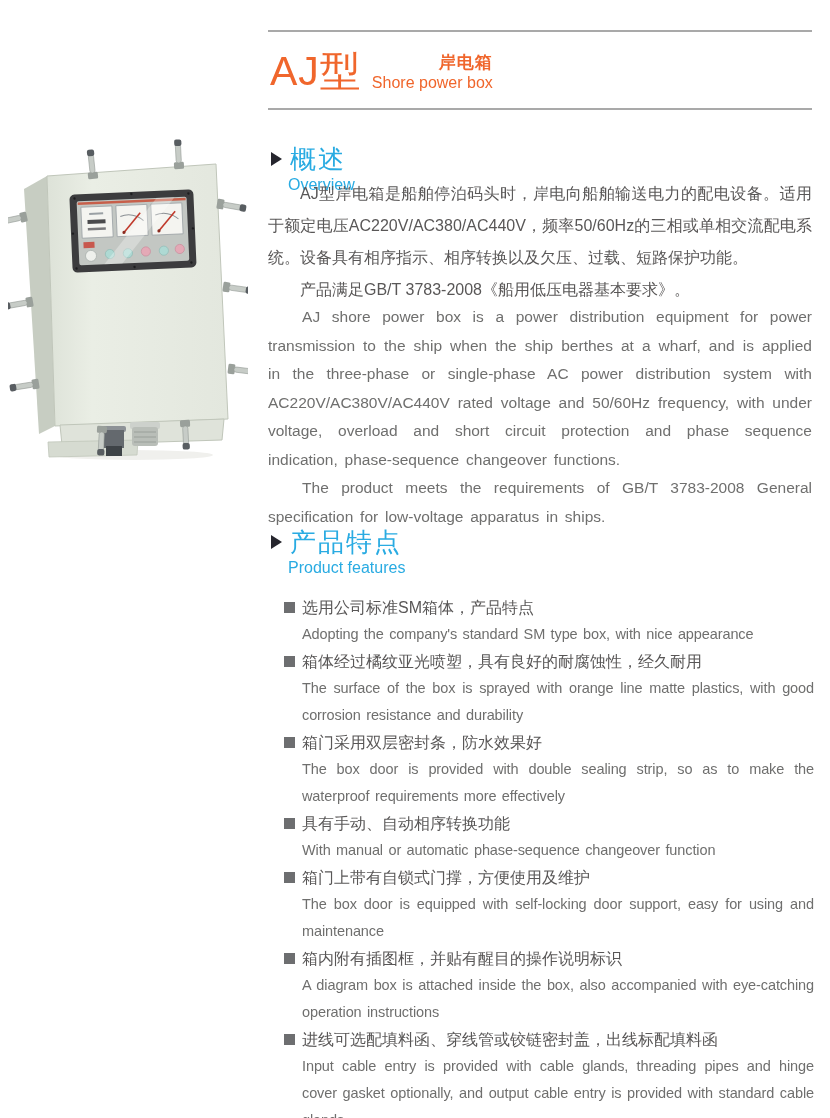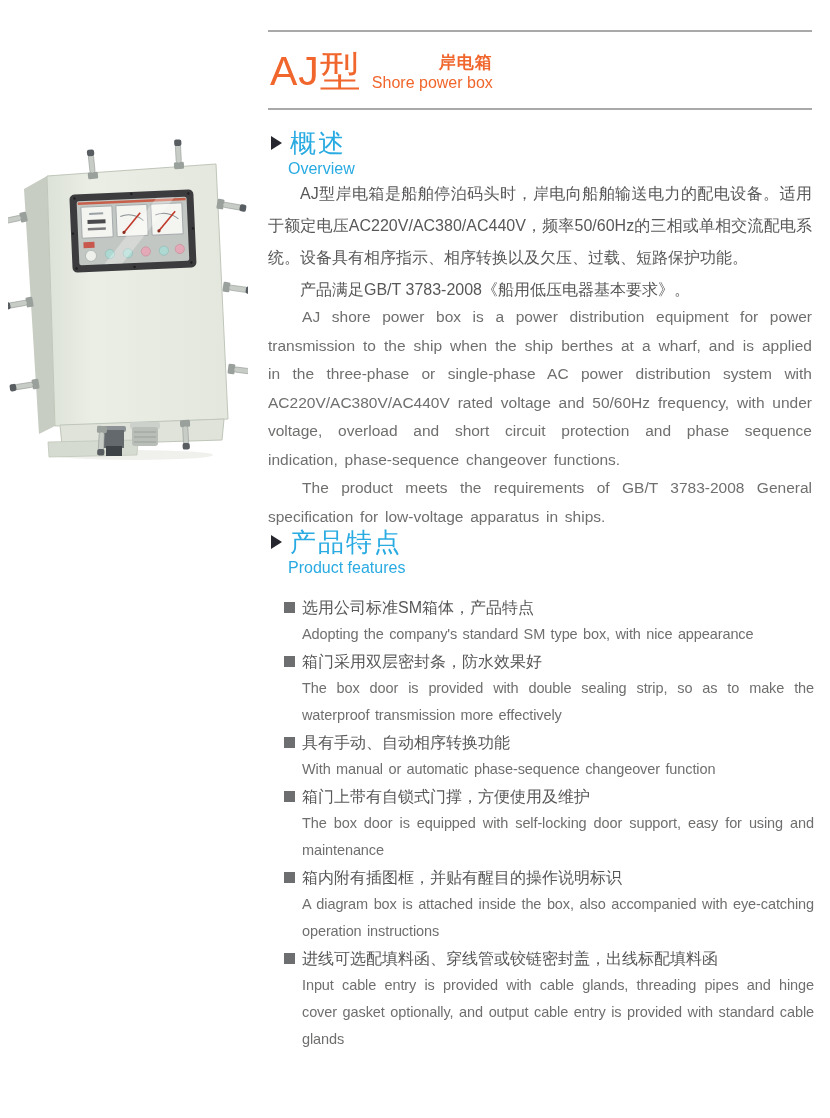--- a/index.html
+++ b/index.html
@@ -21,21 +21,21 @@
   .prod-title .sub{display:flex;flex-direction:column;margin:5px 0 0 10px;}
   .prod-title .sub-cn{font-size:17px;font-weight:bold;line-height:21px;letter-spacing:1px;}
   .prod-title .sub-en{font-size:16px;line-height:20px;}
 
   
   .sec-head{position:absolute;left:268px;width:300px;}
   .sec-head .tri{position:absolute;left:3px;top:8px;width:0;height:0;
     border-left:11px solid #26262e;border-top:7px solid transparent;border-bottom:7px solid transparent;}
   .sec-head .cn{margin:0 0 0 22px;font-size:26px;font-weight:400;line-height:30px;color:#29abe2;letter-spacing:2px;}
   .sec-head .en{margin-left:20px;font-size:16px;line-height:22px;color:#29abe2;}
-  .head-overview{top:128px;}
+  .head-overview{top:144px;}
   .head-features{top:527px;}
 
   
   .cn-paras{position:absolute;left:268px;top:178px;width:544px;}
   .cn-paras p{margin:0;font-size:16px;line-height:32px;color:#595757;text-align:justify;text-indent:2em;}
   .en-paras{position:absolute;left:268px;top:303px;width:544px;}
   .en-paras p{margin:0;font-size:15.5px;line-height:28.5px;color:#6f6f6e;text-align:justify;
     text-indent:2.2em;word-spacing:2.5px;}
 
   
@@ -184,22 +184,27 @@
   </div>
 
   <div class="features">
     <div class="feat">
       <span class="sq"></span>
       <div class="cn">选用公司标准SM箱体，产品特点</div>
       <p class="en">Adopting the company's standard SM type box, with nice appearance</p>
     </div>
     <div class="feat">
       <span class="sq"></span>
+      <div class="cn">箱体经过橘纹亚光喷塑，具有良好的耐腐蚀性，经久耐用</div>
+      <p class="en">The surface of the box is sprayed with orange line matte plastics, with good corrosion resistance and durability</p>
+    </div>
+    <div class="feat">
+      <span class="sq"></span>
       <div class="cn">箱门采用双层密封条，防水效果好</div>
-      <p class="en">The box door is provided with double sealing strip, so as to make the waterproof transmission more effectively</p>
+      <p class="en">The box door is provided with double sealing strip, so as to make the waterproof requirements more effectively</p>
     </div>
     <div class="feat">
       <span class="sq"></span>
       <div class="cn">具有手动、自动相序转换功能</div>
       <p class="en">With manual or automatic phase-sequence changeover function</p>
     </div>
     <div class="feat">
       <span class="sq"></span>
       <div class="cn">箱门上带有自锁式门撑，方便使用及维护</div>
       <p class="en">The box door is equipped with self-locking door support, easy for using and maintenance</p>

